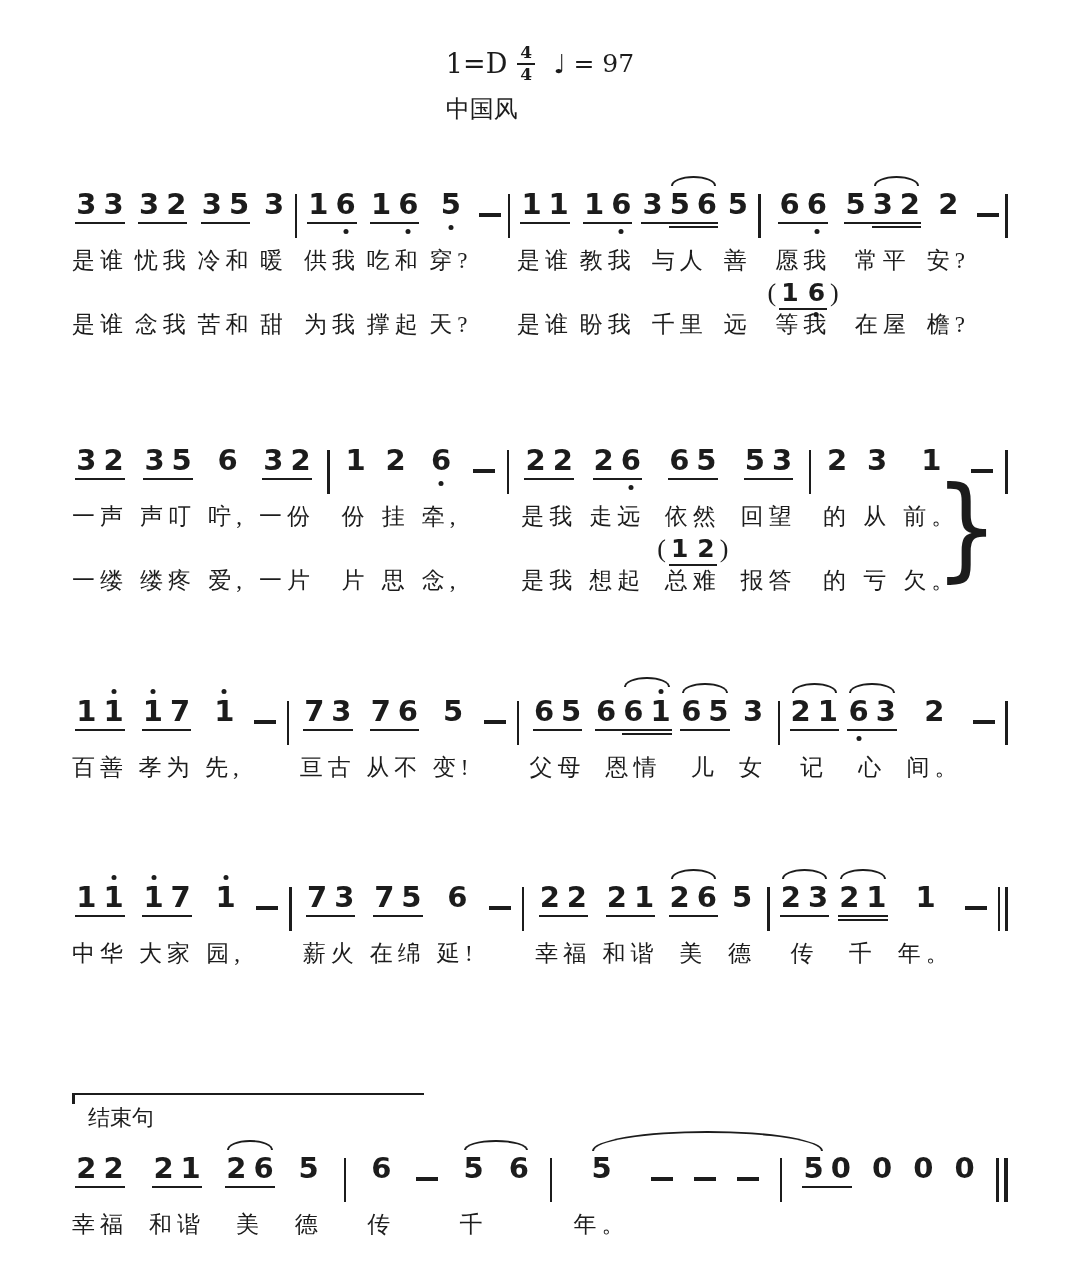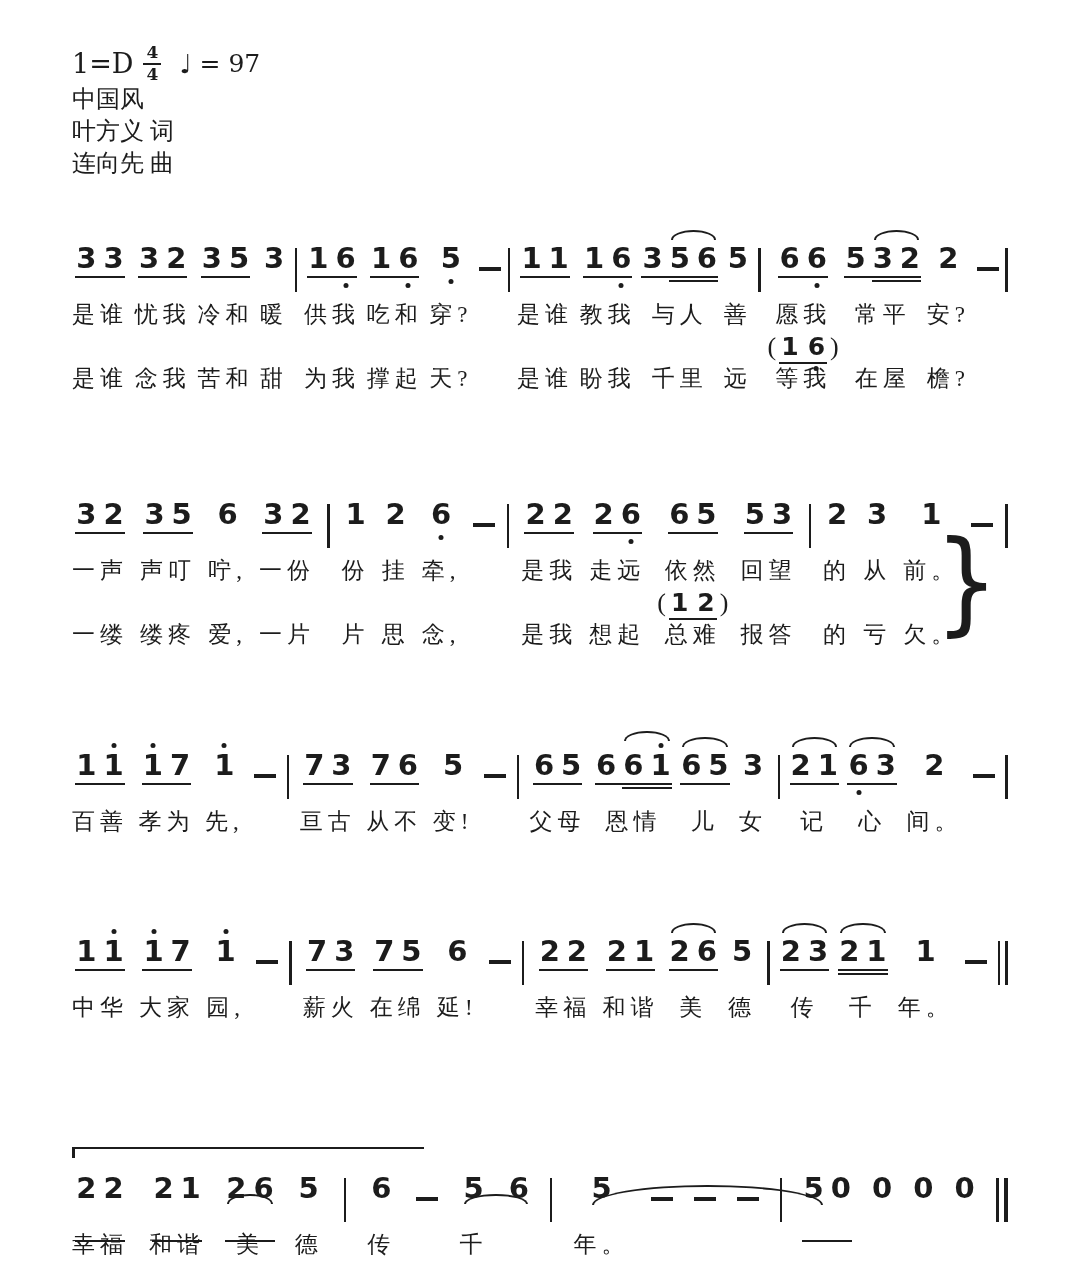--- a/index.html
+++ b/index.html
@@ -7,28 +7,28 @@
   .page{
     width:1080px; height:1285px; box-sizing:border-box;
     padding:30px 72px 30px 72px; background:var(--bg);
     color:var(--ink); font-family:"Liberation Serif", serif;
     overflow:hidden; position:relative;
   }
   .title{
     text-align:center; font-size:42px; font-weight:700; letter-spacing:8px;
     font-family:"DejaVu Serif", serif; margin-top:18px;
   }
-  .meta{display:flex; justify-content:center; align-items:flex-start; margin-top:14px;flex-direction:column;}
+  .meta{display:flex; justify-content:center; align-items:flex-start; margin-top:14px;}
   .keyline{display:flex; align-items:center; gap:8px; font-size:27px; font-family:"DejaVu Serif", serif;}
   .frac{display:inline-flex; flex-direction:column; align-items:center; line-height:1; font-size:17px; font-weight:700; margin:0 2px;}
   .frac .num{border-bottom:2px solid var(--ink); padding:0 3px 2px;}
   .frac .den{padding-top:1px;}
   .tempo-note{font-family:"DejaVu Sans", sans-serif; font-size:26px; margin-left:8px;}
   .tempo-eq{font-size:25px;}
-  .style-label{font-size:24px; }
+  .style-label{font-size:24px; margin-top:10px;}
   .byline{text-align:right; font-size:24px; line-height:32px;}
 
   .system{position:relative;}
   .system.s0{margin-top:54px;}
   .system.s1{margin-top:93px;}
   .system.s2{margin-top:88px;}
   .system.s3{margin-top:85px;}
   .system.s4{margin-top:120px;}
   .sys-row{display:flex; justify-content:space-between; align-items:flex-start;}
   .cell{display:flex; flex-direction:column; align-items:center;}
@@ -73,24 +73,20 @@
         <span>1=D</span>
         <span class="frac">
           <span class="num">4</span>
           <span class="den">4</span>
         </span>
         <span class="tempo-note">♩</span>
         <span class="tempo-eq">= 97</span>
       </div>
       <div class="style-label">中国风</div>
     </div>
-    <div class="byline">
-      <div>叶方义 词</div>
-      <div>连向先 曲</div>
-    </div>
   </div>
   <div>
       <div class="system s0">
         <div class="sys-row">
           <div class="cell">
             <div class="notes">
               <span class="note">3</span>
               <span class="note">3</span>
             </div>
             <div class="l1">是谁</div>
@@ -764,20 +760,21 @@
         <div class="ul" style="left: 707.703px; width: 49.375px; top: 43px;"></div>
         <div class="ul" style="left: 766.172px; width: 49.375px; top: 43px;"></div>
         <div class="ul" style="left: 766.172px; width: 49.375px; top: 47px;"></div>
         <div class="arc" style="left: 598.547px; width: 45.375px; top: -3px;"></div>
         <div class="arc" style="left: 709.703px; width: 45.375px; top: -3px;"></div>
         <div class="arc" style="left: 768.172px; width: 45.375px; top: -3px;"></div>
       </div>
       <div class="system s4">
         <div class="ending-head">
           <div class="ebracket"></div>
+          <div class="elabel">结束句</div>
         </div>
         <div class="sys-row">
           <div class="cell">
             <div class="notes">
               <span class="note">2</span>
               <span class="note">2</span>
             </div>
             <div class="l1">幸福</div>
           </div>
           <div class="cell">

